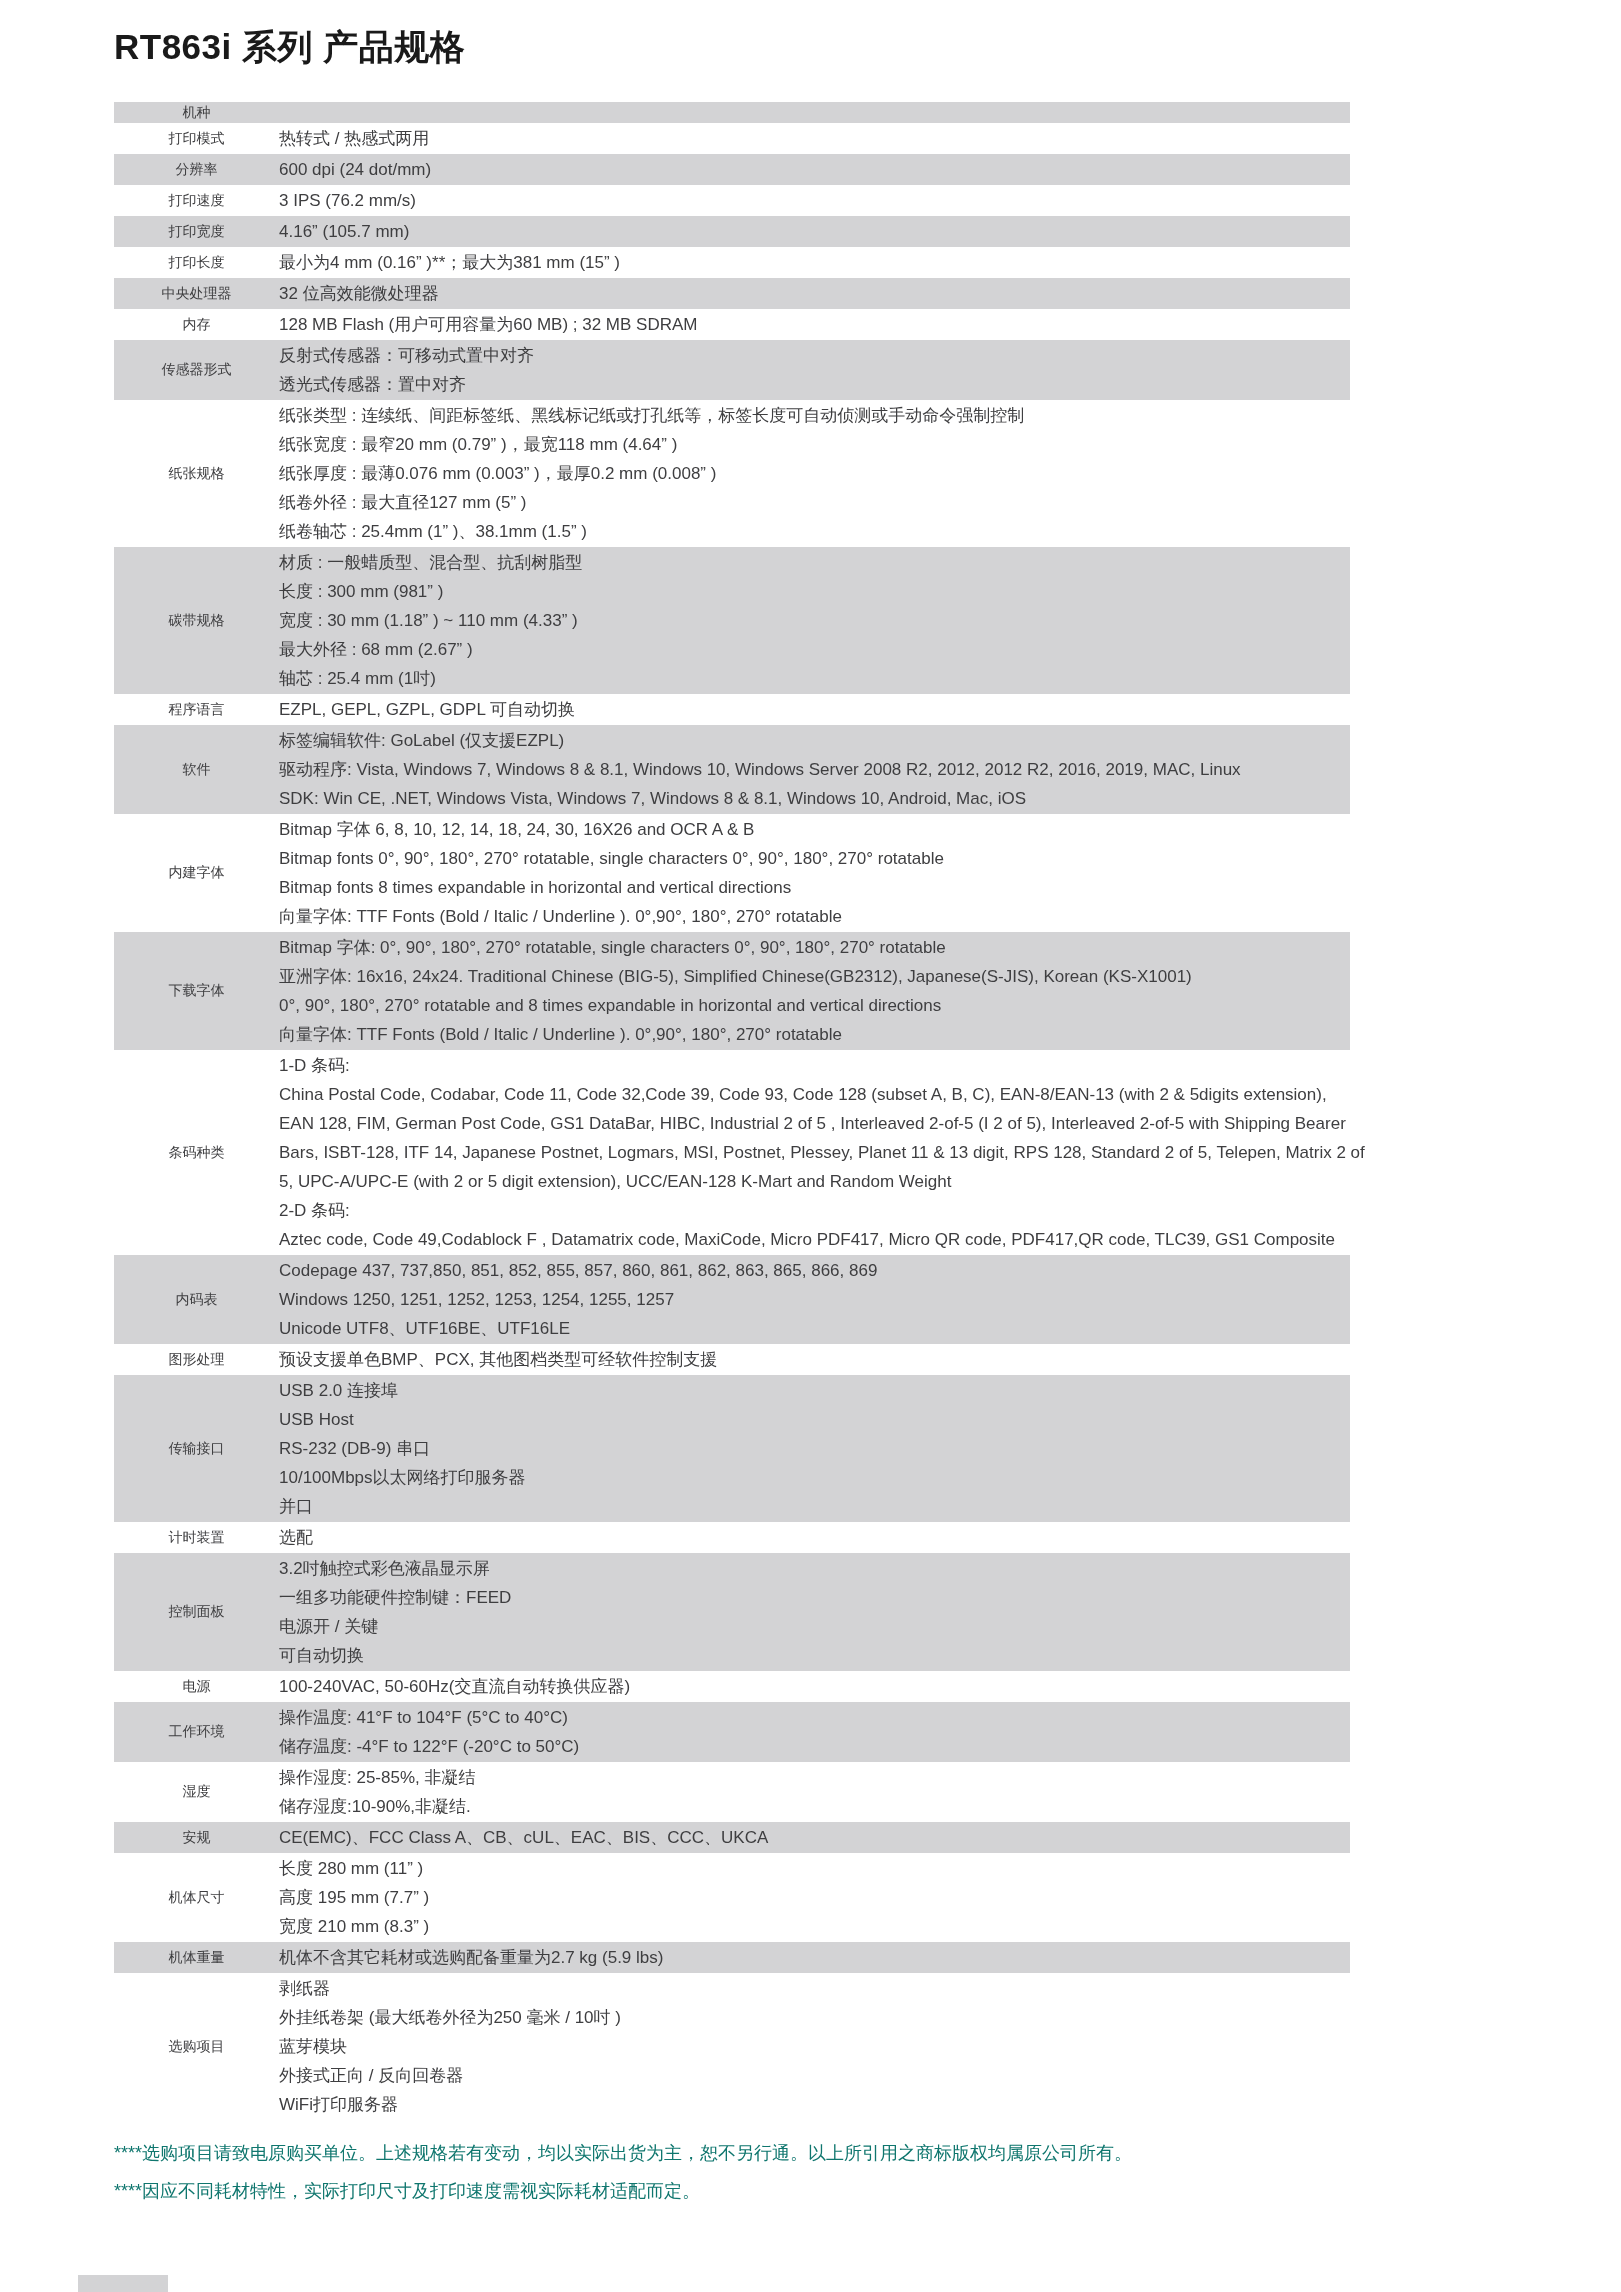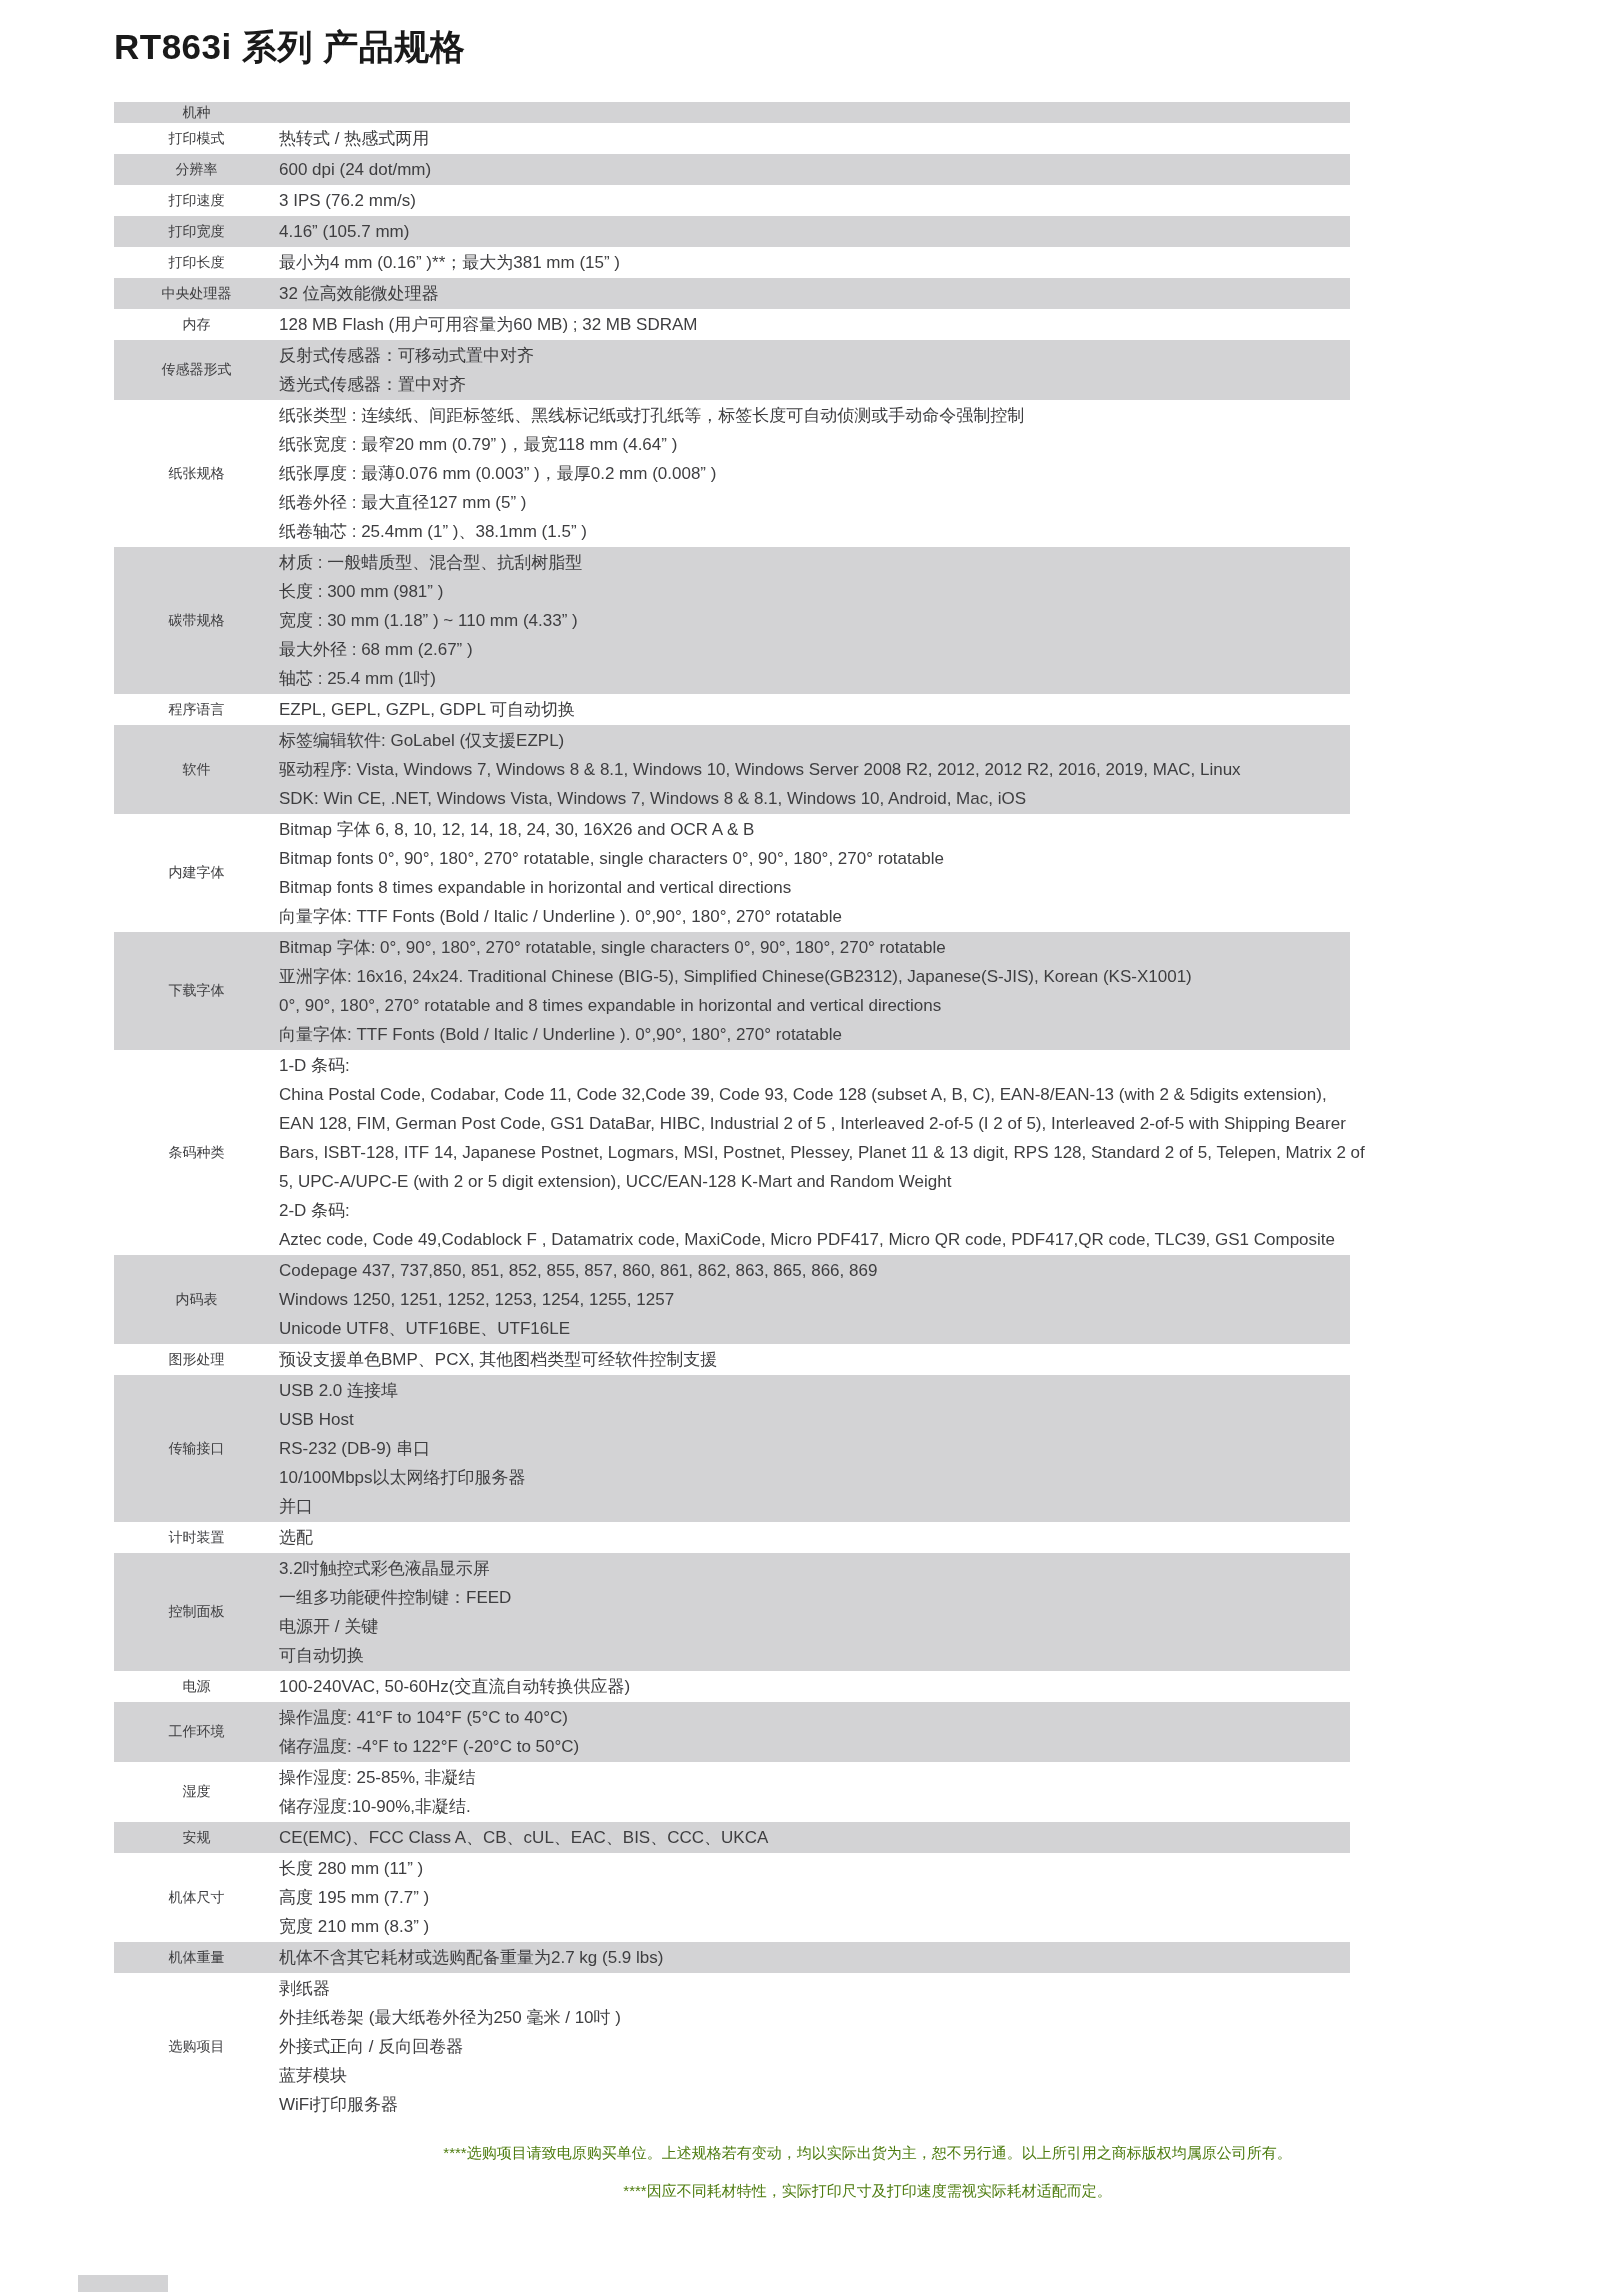--- a/index.html
+++ b/index.html
@@ -26,22 +26,22 @@
     text-align:center; font-size:14px; line-height:21.6px;
     padding:0 7.8px;
   }
   .value-cell { flex:1; padding:1px 0; }
   .value-line {
     font-size:17px; line-height:29px;
     white-space:nowrap;
   }
   .footnotes { margin-top:13.7px; }
   .footnote {
-    font-size:15px; line-height:38px;
-    color:#4d7c0f; white-space:nowrap;text-align:center;
+    font-size:18px; line-height:38px;
+    color:#0f766e; white-space:nowrap;
   }
   .cutoff-fragment {
     position:absolute; left:78px; bottom:0;
     width:90px; height:17.6px;
     background:var(--row-shade,#d3d3d5);
   }
 </style>
 </head>
 <body style="--row-shade: #d3d3d5; --text-color: #3e3e40; --title-color: #1a1a1a;">
 
@@ -243,22 +243,22 @@
         <div class="label-cell">机体重量</div>
         <div class="value-cell">
           <div class="value-line">机体不含其它耗材或选购配备重量为2.7 kg (5.9 lbs)</div>
         </div>
       </div>
       <div class="row plain">
         <div class="label-cell">选购项目</div>
         <div class="value-cell">
           <div class="value-line">剥纸器</div>
           <div class="value-line">外挂纸卷架 (最大纸卷外径为250 毫米 / 10吋 )</div>
+          <div class="value-line">蓝芽模块</div>
           <div class="value-line">外接式正向 / 反向回卷器</div>
-          <div class="value-line">蓝芽模块</div>
           <div class="value-line">WiFi打印服务器</div>
         </div>
       </div>
     </div>
 
   <div class="footnotes">
 
   <div class="footnote">****选购项目请致电原购买单位。上述规格若有变动，均以实际出货为主，恕不另行通。以上所引用之商标版权均属原公司所有。</div>
       <div class="footnote">****因应不同耗材特性，实际打印尺寸及打印速度需视实际耗材适配而定。</div>
     </div>

